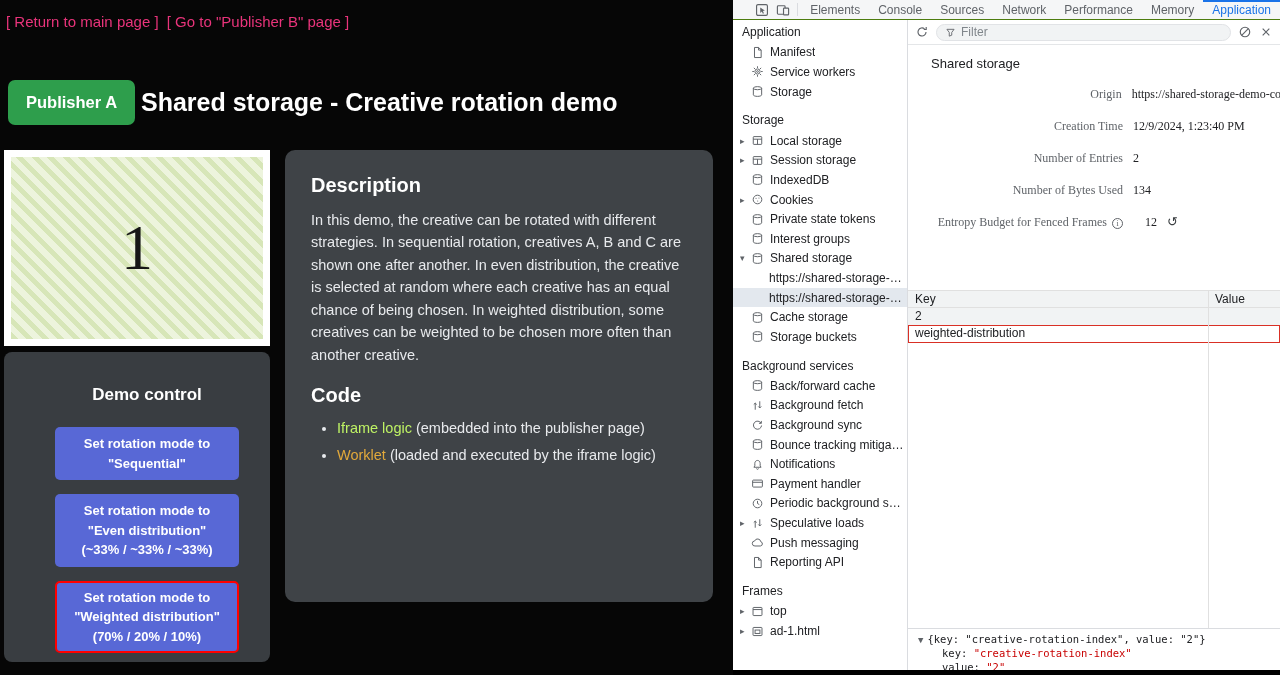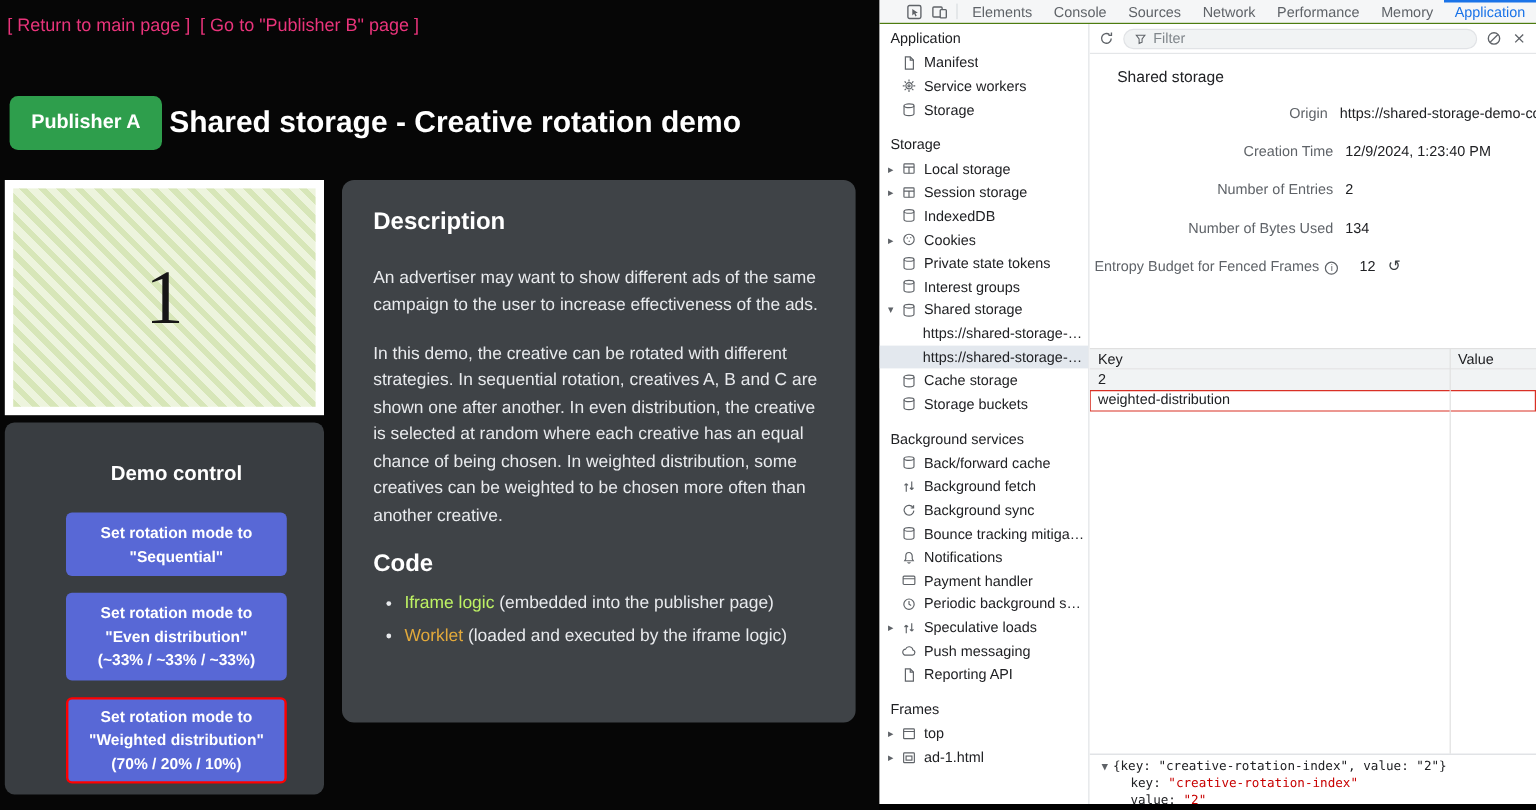--- a/index.html
+++ b/index.html
@@ -19,21 +19,21 @@
   .creative-num { font-family:"Liberation Serif",serif; font-size:64px; color:#161616; }
   .demo-card { position:absolute; left:4px; top:352px; width:266px; height:310px; background:#393d41; border-radius:8px; overflow:hidden;padding-left:20px; }
   .demo-title { padding-top:33px; text-align:center; font-size:17px; font-weight:700; }
   .demo-buttons { width:184px; margin:22px auto 0; display:flex; flex-direction:column; gap:14px; }
   .demo-btn { background:var(--btn-blue,#5868d6); color:#fff; border:none; border-radius:5px;
               padding:7px 4px; font:700 13px/1.5 "Liberation Sans",sans-serif; cursor:pointer; }
   .demo-btn.hl { border:2px solid var(--btn-hl,#ff0000); padding:5px 2px; }
   .bl { display:block; }
   .desc-card { position:absolute; left:285px; top:150px; width:428px; height:452px; background:#3f4347;
                border-radius:10px; padding:24px 26px; overflow:hidden; }
-  .desc-card h2 { font-size:20px; font-weight:700; margin-bottom:24px; }
+  .desc-card h2 { font-size:20px; font-weight:700; margin-bottom:12px; }
   .desc-card p { font-size:14.5px; line-height:1.55; color:#e8eaed; margin-bottom:18px; }
   .desc-card h2.code { margin-top:16px; margin-bottom:10px; }
   .desc-card ul { margin-left:26px; }
   .desc-card li { font-size:14.5px; line-height:1.55; color:#e8eaed; margin-bottom:4px; }
   .desc-card li::marker { color:#e8eaed; }
   .code-link { cursor:pointer; text-decoration:none; }
 
   
   .devtools { position:absolute; left:733px; top:0; width:547px; height:670px; background:#fff;
               font-size:12px; color:#202124; }
@@ -54,21 +54,21 @@
   .sb-label { overflow:hidden; text-overflow:ellipsis; }
   .sb-item.child { padding-left:36px; }
   .sb-item.selected { background:var(--dt-sel,#e3e8ee); }
 
   .dt-main { flex:1; position:relative; overflow:hidden; background:#fff; }
   .toolbar { position:absolute; top:0; left:0; right:0; height:25px; border-bottom:1px solid #e4e6e8;
              display:flex; align-items:center; padding:0 7px; gap:7px; }
   .filter { flex:1; height:17px; background:#f1f3f4; border:1px solid #e1e3e6; border-radius:9px;
             display:flex; align-items:center; gap:5px; padding:0 8px; color:#80868b; cursor:text; }
   .panel-title { position:absolute; top:36px; left:23px; font-size:13px; }
-  .meta-row { position:absolute; left:4px; right:0; height:16px; line-height:16px; display:flex; }
+  .meta-row { position:absolute; left:16px; right:0; height:16px; line-height:16px; display:flex;font-family:Liberation Serif, serif; }
   .meta-label { width:199px; text-align:right; color:#5f6368; white-space:nowrap; }
   .meta-value { margin-left:10px; white-space:nowrap; overflow:hidden; color:#202124; }
   .meta-value.pad { margin-left:22px; }
   .info { display:inline-block; width:11px; height:11px; border:1px solid #5f6368; border-radius:50%;
           font-size:8px; line-height:10px; text-align:center; margin-left:5px; color:#5f6368; }
   .reset { margin-left:10px; color:#3c4043; font-size:13px; cursor:pointer; }
   .dtable { position:absolute; top:270px; left:0; right:0; }
   .trow { display:flex; height:17.5px; line-height:17.5px; }
   .thead { background:#f1f3f4; border-top:1px solid #e0e0e0; border-bottom:1px solid #e0e0e0; }
   .tc { padding-left:7px; overflow:hidden; white-space:nowrap; }
@@ -118,21 +118,20 @@
           <button class="demo-btn hl">
             <span class="bl">Set rotation mode to</span>
             <span class="bl">"Weighted distribution"</span>
             <span class="bl">(70% / 20% / 10%)</span>
           </button>
         </div>
     </div>
 
     <div class="desc-card">
       <h2>Description</h2>
-      <p>An advertiser may want to show different ads of the same campaign to the user to increase effectiveness of the ads.</p>
       <p>In this demo, the creative can be rotated with different strategies. In sequential rotation, creatives A, B and C are shown one after another. In even distribution, the creative is selected at random where each creative has an equal chance of being chosen. In weighted distribution, some creatives can be weighted to be chosen more often than another creative.</p>
       <h2 class="code">Code</h2>
       <ul id="codeList">
           <li><a class="code-link" style="color:#bef264">Iframe logic</a><span> (embedded into the publisher page)</span></li>
           <li><a class="code-link" style="color:#e2a93b">Worklet</a><span> (loaded and executed by the iframe logic)</span></li>
         </ul>
     </div>
   </div>
 
   <div class="devtools">

